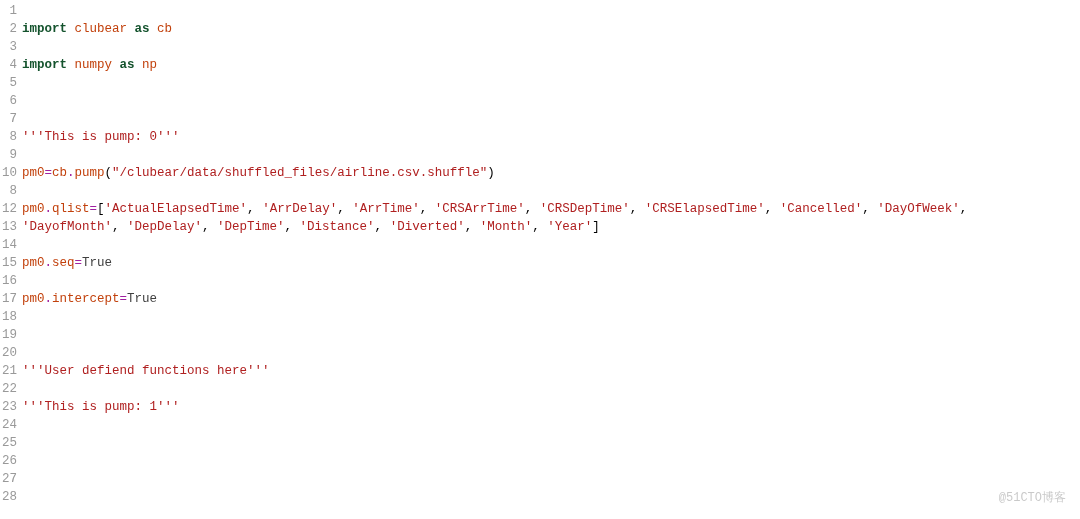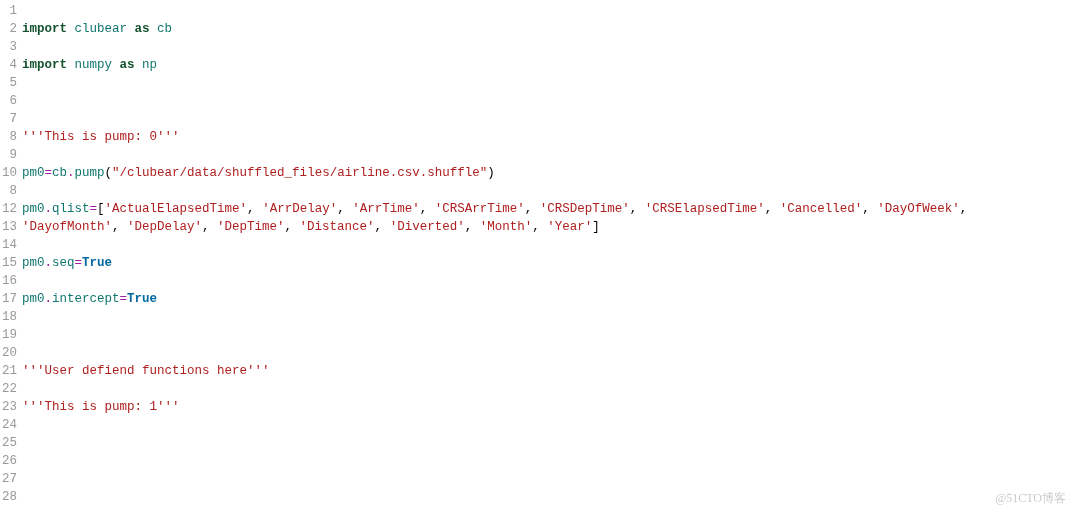--- a/index.html
+++ b/index.html
@@ -27,32 +27,32 @@
     flex-shrink: 0;
   }
   .code {
     flex: 1;
     color: #000;
     white-space: pre;
   }
   .ln { display:block; }
   .cl { display:block; }
   .kw  { color:#14532d; font-weight:bold; }
-  .bool{ color:#0369a1; font-weight:bold; }
-  .nm  { color:#0f766e;margin-top:24px; }
+  .bool{ color:#404040; font-weight:normal; }
+  .nm  { color:#c2410c;margin-top:24px; }
   .op  { color:#a020a0; }
   .pn  { color:#000; }
   .str { color:#b02020;text-align:right; }
   .num { color:#107f10; }
   .watermark {
     position: absolute;
     right: 14px;
     bottom: 12px;
     color: rgba(120,120,120,0.4);
-    font-family: Liberation Serif, serif;
+    font-family: Liberation Mono, monospace;
     font-size: 12px;
     pointer-events: none;
     margin-left: 39px;
   }
 </style>
 </head>
 <body>
 
 <div class="editor">
   <div class="gutter">

